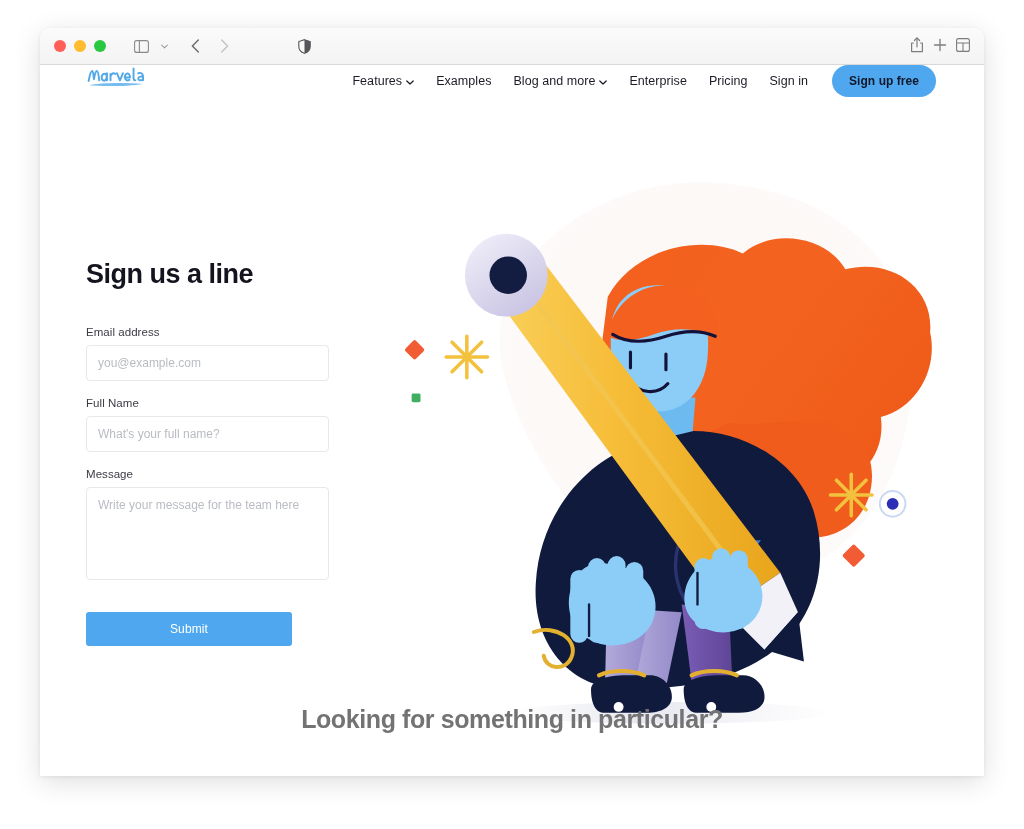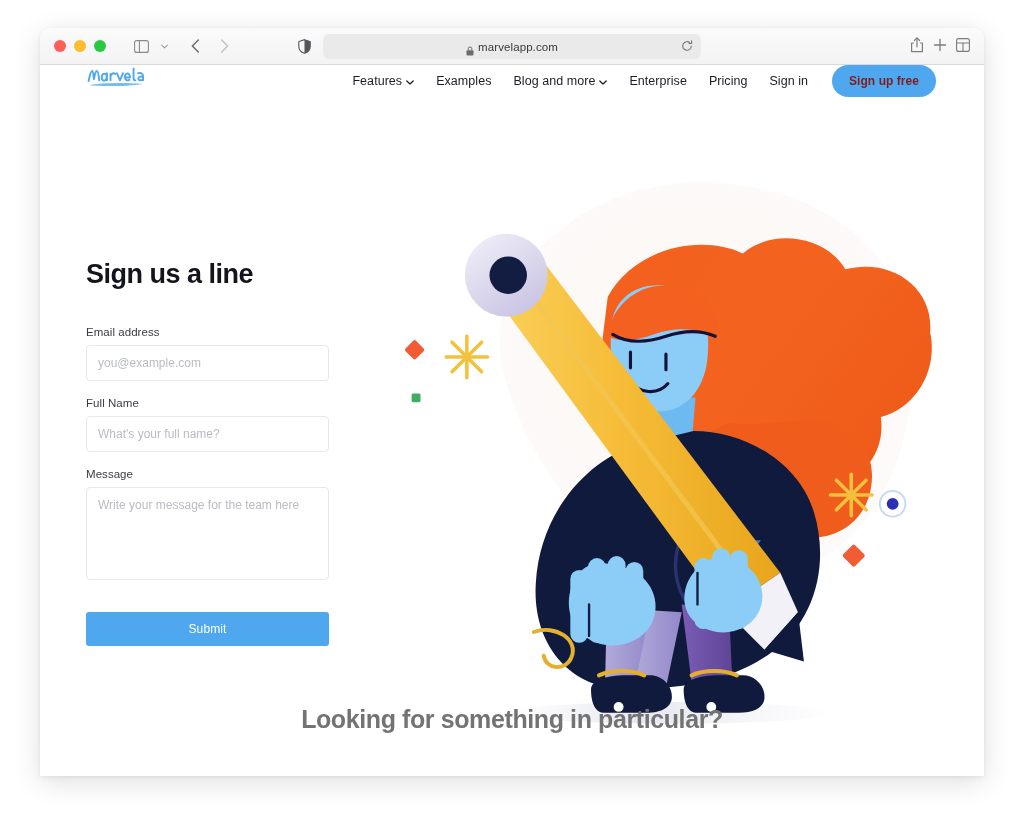--- a/index.html
+++ b/index.html
@@ -122,21 +122,21 @@
     display: flex;
     align-items: center;
     gap: 4px;
     white-space: nowrap;
     letter-spacing: 0.05px;
   }
   .caret { display:block; }
   .signup-btn {
     margin-left: 13px;
     background: #4fa8ef;
-    color: #7f1d1d;
+    color: #0f172a;
     font-size: 12px;
     font-weight: 600;
     padding: 9px 17px;
     border-radius: 17px;
     white-space: nowrap;
     letter-spacing: 0.05px;
   }
 
   
   .main {
@@ -185,21 +185,21 @@
     font-family: "Liberation Sans", sans-serif;
     font-size: 12px;
     color: #33333d;
     padding: 10px 11px;
     outline: none;
     resize: none;
   }
   .field-textarea::placeholder { color: #b9bcc2; }
 
   .submit-btn {
-    width: 243px;
+    width: 206px;
     height: 34px;
     background: #4fa8ef;
     color: #fff;
     border: none;
     border-radius: 3px;
     font-family: "Liberation Sans", sans-serif;
     font-size: 12px;
     font-weight: 500;
     letter-spacing: 0.1px;
     margin-top: 12px;
@@ -264,39 +264,20 @@
       </div>
     </div>
 
     <div class="shield-icon">
       <svg width="13" height="15" viewBox="0 0 13 15">
         <path d="M6.5 0.7 L12.2 2.6 V7.4 C12.2 10.8 9.7 13.2 6.5 14.3 C3.3 13.2 0.8 10.8 0.8 7.4 V2.6 Z" fill="none" stroke="#55555a" stroke-width="1.1"></path>
         <path d="M6.5 0.7 L12.2 2.6 V7.4 C12.2 10.8 9.7 13.2 6.5 14.3 Z" fill="#55555a"></path>
       </svg>
     </div>
 
-    <div class="url-wrap">
-      <div class="url-bar">
-        <div class="url-inner">
-          <span class="lock-icon">
-            <svg width="8" height="10" viewBox="0 0 8 10">
-              <rect x="0.5" y="4.2" width="7" height="5.3" rx="1" fill="#6b6b6e"></rect>
-              <path d="M2.2 4.2 V2.8 a1.8 1.8 0 0 1 3.6 0 V4.2" fill="none" stroke="#6b6b6e" stroke-width="1"></path>
-            </svg>
-          </span>
-          <span class="url-text">marvelapp.com</span>
-        </div>
-        <span class="reload-icon">
-          <svg width="12" height="12" viewBox="0 0 12 12" fill="none" stroke="currentColor" stroke-width="1.1" stroke-linecap="round">
-            <path d="M10.3 6 A4.3 4.3 0 1 1 8.9 2.8"></path>
-            <polyline points="10.6,0.9 10.6,3.5 8,3.5"></polyline>
-          </svg>
-        </span>
-      </div>
-    </div>
 
     <div class="toolbar-right">
       <span>
         <svg width="14" height="16" viewBox="0 0 14 16" fill="none" stroke="currentColor" stroke-width="1.2" stroke-linecap="round" stroke-linejoin="round">
           <path d="M3.4 6 H1.6 V14.6 H12.4 V6 H10.6"></path>
           <line x1="7" y1="1" x2="7" y2="9.8"></line>
           <polyline points="4.4,3.5 7,0.9 9.6,3.5"></polyline>
         </svg>
       </span>
       <span>

